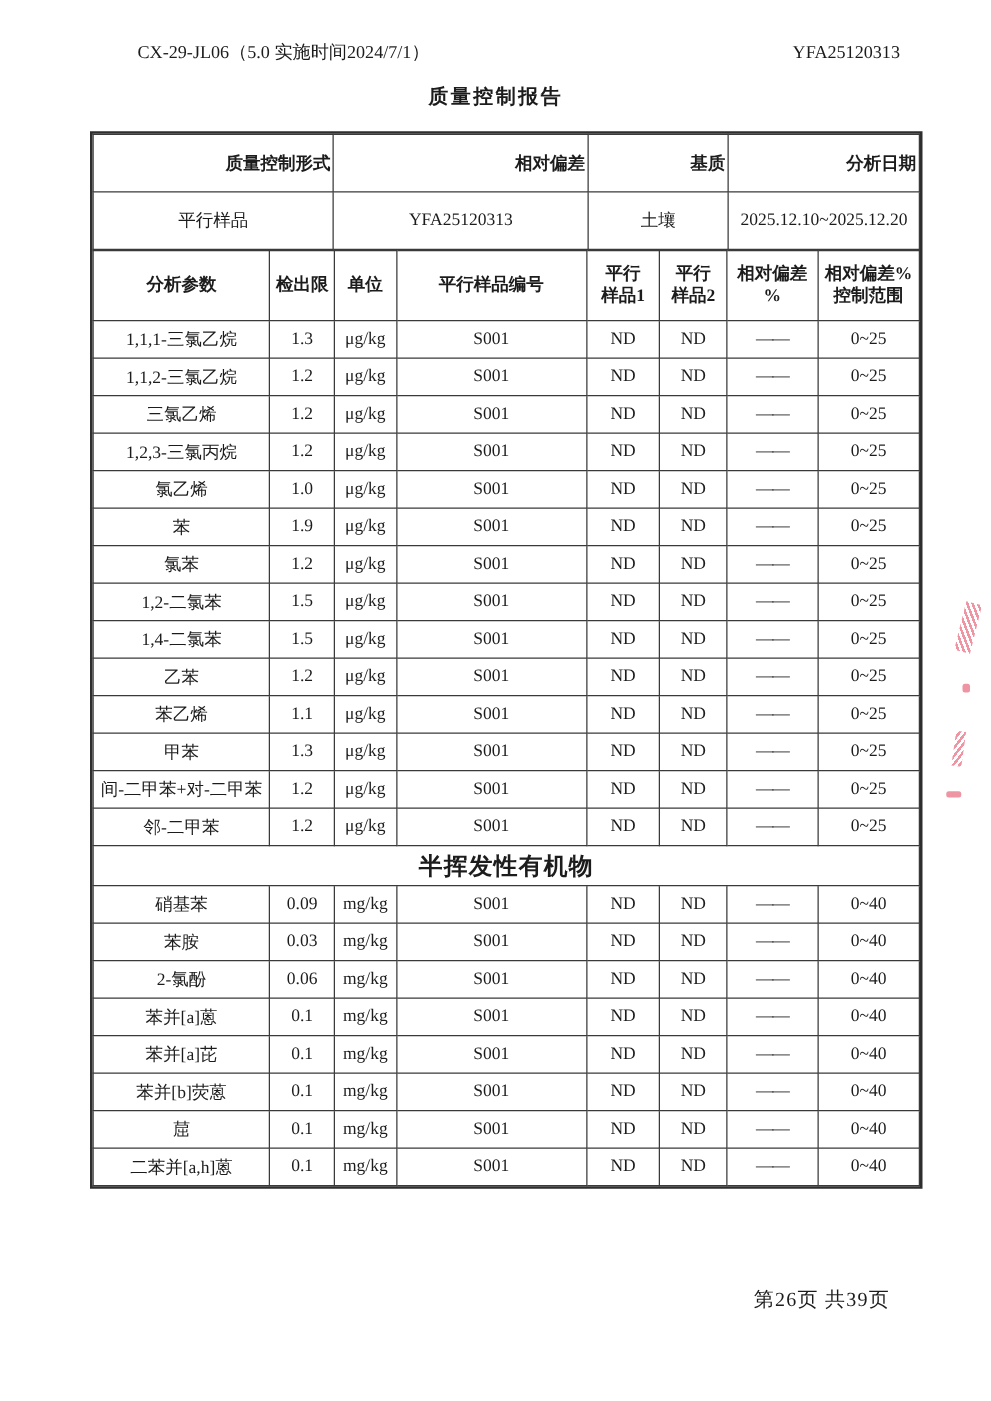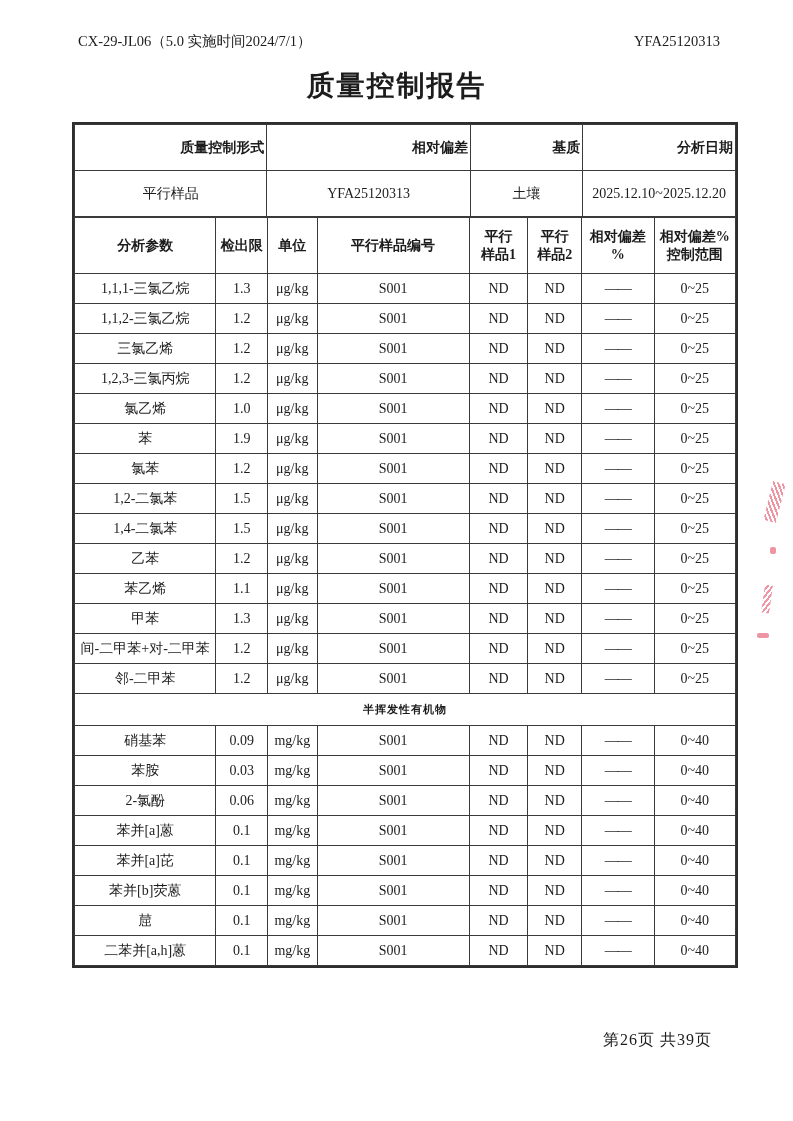--- a/index.html
+++ b/index.html
@@ -13,26 +13,26 @@
     width: 793px;
     height: 1121px;
     background: #ffffff;
     margin: 0 auto;
     overflow: hidden;
   }
   .meta-row {
     display: flex;
     justify-content: space-between;
     align-items: baseline;
-    padding: 32px 73px 0 78px;
+    padding: 32px 73px 0 110px;
     font-size: 14.5px;
   }
   .doc-title {
     text-align: center;
-    font-size: 28px;
+    font-size: 16px;
     font-weight: bold;
     letter-spacing: 2px;
     margin-top: 16px;
   }
   .table-wrap {
     margin: 17px 0 0 72px;
     width: 666px;
     border: 2px solid #2e2e2e;
   }
   table {
@@ -52,21 +52,21 @@
   .info-table .hdr { font-weight: bold; text-align: right; }
   .data-table .hdr-row td {
     height: 56px;
     font-weight: bold;
     white-space: pre-line;
     line-height: 1.25;
   }
   .data-table tbody td { height: 30px; }
   .data-table .section-label {
     font-weight: bold;
-    font-size: 11px;
+    font-size: 19px;
     height: 32px;
     letter-spacing: 1px;
   }
   .dash-cell { letter-spacing: -1px; }
   .page-footer {
     position: absolute;
     top: 1030px;
     right: 81px;
     font-size: 16px;
     letter-spacing: 1px;

